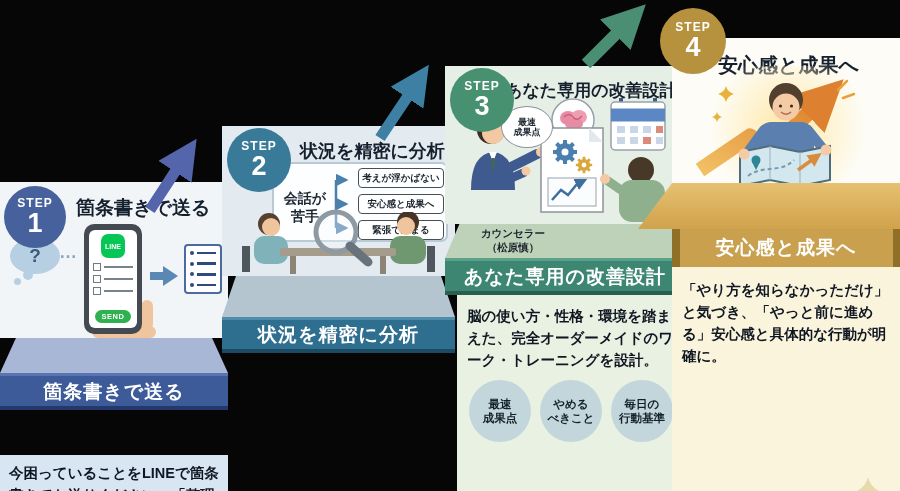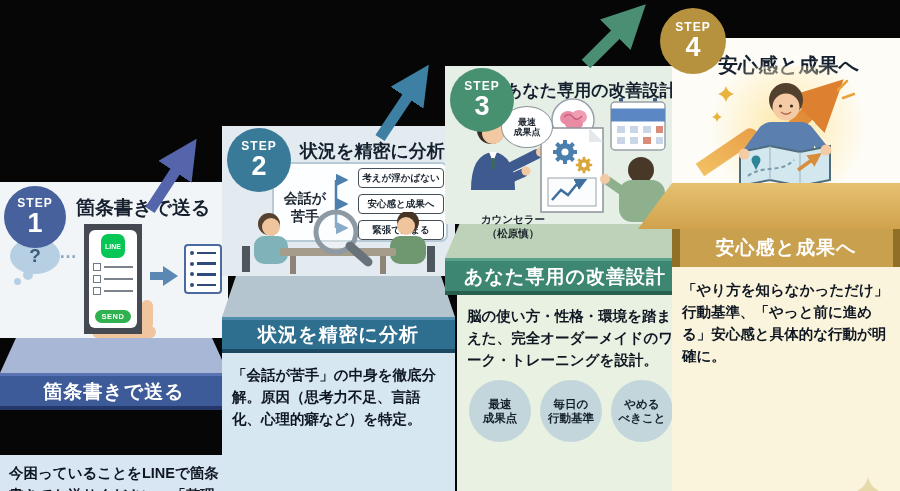--- a/index.html
+++ b/index.html
@@ -36,21 +36,21 @@
   #col1 .desc{top:228px;background:#d8e5f3;padding:7px 9px;margin-top:45px;}
   .cloud{position:absolute;left:10px;top:56px;width:50px;height:36px;background:#b7cfe3;border-radius:50%;
          display:flex;align-items:center;justify-content:center;font-size:19px;font-weight:bold;color:#3c5a7c;}
   .cloud-dot{position:absolute;background:#b7cfe3;border-radius:50%;}
   .cd1{left:14px;top:96px;width:7px;height:7px;}
   .cd2{left:23px;top:88px;width:10px;height:10px;}
   .mid-dots{position:absolute;left:59px;top:60px;color:#8fa8c0;font-weight:bold;font-size:18px;letter-spacing:2px;}
   .hand{position:absolute;left:92px;top:144px;width:64px;height:12px;background:#f0c59e;border-radius:6px;}
   .hand2{position:absolute;left:104px;top:151px;width:40px;height:8px;background:#f0c59e;border-radius:4px;}
   .thumb{position:absolute;left:141px;top:118px;width:12px;height:30px;background:#f0c59e;border-radius:6px;}
-  .phone{position:absolute;left:84px;top:42px;width:58px;height:110px;background:#454a52;border-radius:0;text-decoration:underline;}
+  .phone{position:absolute;left:84px;top:42px;width:58px;height:110px;background:#454a52;border-radius:10px;text-decoration:underline;}
   .screen{position:absolute;left:5px;top:6px;width:48px;height:98px;background:#fff;border-radius:6px;}
   .line-badge{width:24px;height:24px;border-radius:7px;background:#06c755;margin:4px auto 5px;
               display:flex;align-items:center;justify-content:center;color:#fff;font-size:7px;font-weight:bold;}
   .chk{display:flex;align-items:center;gap:3px;margin:4px 4px;}
   .chk i{width:6px;height:6px;border:1.5px solid #707a86;display:block;}
   .chk b{flex:1;height:2.5px;background:#7a828c;display:block;}
   .send-btn{position:absolute;left:6px;bottom:5px;width:36px;height:13px;background:#2fb150;border-radius:7px;
             color:#fff;font-size:7.5px;font-weight:bold;display:flex;align-items:center;justify-content:center;letter-spacing:.5px;}
   .to-list-arrow{position:absolute;left:150px;top:84px;}
   .list-card{position:absolute;left:184px;top:62px;width:38px;height:50px;background:#fff;border:2px solid #4a6aa0;
@@ -82,21 +82,21 @@
   #col3{left:445px;top:66px;width:240px;height:480px;z-index:12;}
   #col3 .illo{height:158px;background:#e6efe6;}
   #col3 .title{left:60px;top:13px;font-size:17px;}
   #col3 .floor{top:158px;height:34px;background:#bdd2b8;clip-path:polygon(6% 0,94% 0,100% 100%,0 100%);}
   #col3 .banner{top:192px;height:37px;background:#3c8672;box-shadow:inset 0 3px 0 #5aa189,inset 0 -4px 0 #285f4f;}
   #col3 .desc{top:229px;background:#e8f1e2;padding:10px 10px;margin-left:12px;}
   .scene3{position:absolute;left:0;top:28px;}
   .bubble{position:absolute;left:56px;top:40px;width:50px;height:40px;background:#fff;border:1.5px solid #8a939b;
           border-radius:50%;display:flex;align-items:center;justify-content:center;text-align:center;
           font-size:9px;font-weight:bold;line-height:1.15;color:#1a242e;}
-  .counselor-label{position:absolute;left:8px;top:147px;width:120px;text-align:center;
+  .counselor-label{position:absolute;left:8px;top:161px;width:120px;text-align:center;
                    font-size:10.5px;font-weight:bold;line-height:1.3;color:#1a222c;z-index:5;}
   .badge-row{display:flex;gap:9px;margin-top:9px;justify-content:flex-start;padding-left:2px;}
   .pill-circle{width:62px;height:62px;border-radius:50%;background:#c3d6dc;display:flex;align-items:center;
                justify-content:center;text-align:center;font-size:11.5px;font-weight:bold;line-height:1.25;color:#14202b;}
 
   
   #col4{left:672px;top:6px;width:228px;height:485px;z-index:13;margin-top:32px;}
   #col4 .illo{height:145px;background:#fdfcf6;}
   #col4 .title{left:46px;top:14px;font-size:20px;}
   .goldtop{position:absolute;left:-34px;top:145px;width:262px;height:46px;
@@ -205,21 +205,20 @@
         <rect x="68" y="44" width="6" height="18" fill="#8d8477"></rect>
         <rect x="158" y="44" width="6" height="18" fill="#8d8477"></rect>
       </svg>
       <svg class="magnifier" width="70" height="62">
         <circle cx="28" cy="26" r="20" fill="rgba(250,252,253,0.35)" stroke="#8d9aa3" stroke-width="5"></circle>
         <line x1="42" y1="40" x2="60" y2="56" stroke="#68727b" stroke-width="9" stroke-linecap="round"></line>
       </svg>
     </div>
     <div class="floor"></div>
     <div class="banner">状況を精密に分析</div>
-    <div class="desc">「会話が苦手」の中身を徹底分解。原因（思考力不足、言語化、心理的癖など）を特定。</div>
   </div>
 
   <div class="col" id="col3">
     <div class="illo">
       <div class="title">あなた専用の改善設計</div>
       <svg class="scene3" width="240" height="130">
         <defs>
           <marker id="mC" markerWidth="5" markerHeight="5" refX="4" refY="2.5" orient="auto">
             <path d="M0,0 L5,2.5 L0,5 z" fill="#3f6f9e"></path>
           </marker>
@@ -290,24 +289,24 @@
     </div>
     <div class="counselor-label pre">カウンセラー
 （松原慎）</div>
     <div class="floor"></div>
     <div class="banner">あなた専用の改善設計</div>
     <div class="desc">
       <div>脳の使い方・性格・環境を踏まえた、完全オーダーメイドのワーク・トレーニングを設計。</div>
       <div class="badge-row">
         <div class="pill-circle pre">最速
 成果点</div>
+        <div class="pill-circle pre">やめる
+べきこと</div>
         <div class="pill-circle pre">毎日の
 行動基準</div>
-        <div class="pill-circle pre">やめる
-べきこと</div>
       </div>
     </div>
   </div>
 
   <div class="col" id="col4">
     <div class="illo">
       <div class="title">安心感と成果へ</div>
       <svg class="scene4" width="228" height="117">
         <defs>
           <radialGradient id="g4" cx="50%" cy="50%" r="50%">
@@ -347,21 +346,21 @@
           <path d="M76,110 C92,98 108,108 122,94" stroke="#7a9aaa" stroke-width="2" stroke-dasharray="4 3" fill="none"></path>
           <path d="M126,104 L144,91" stroke="#d98c3c" stroke-width="3.5" fill="none" marker-end="url(#mM)"></path>
           <circle cx="72" cy="88" r="5.5" fill="#f5cba6"></circle>
           <circle cx="154" cy="84" r="5.5" fill="#f5cba6"></circle>
         </g>
       </svg>
     </div>
     <div class="goldtop"></div>
     <div class="banner">安心感と成果へ</div>
     <div class="desc">
-      <div>「やり方を知らなかっただけ」行動基準、「やっと前に進める」安心感と具体的な行動が明確に。</div>
+      <div>「やり方を知らなかっただけ」と気づき、「やっと前に進める」安心感と具体的な行動が明確に。</div>
       <svg class="desc-sparkle" width="36" height="36">
         <path d="M18,2 Q20.5,14 34,18 Q20.5,22 18,34 Q15.5,22 2,18 Q15.5,14 18,2 Z" fill="#e6d9aa"></path>
       </svg>
     </div>
   </div>
 
   <div class="badge" id="c1">
     <span class="w">STEP</span>
     <span class="n">1</span>
   </div>

